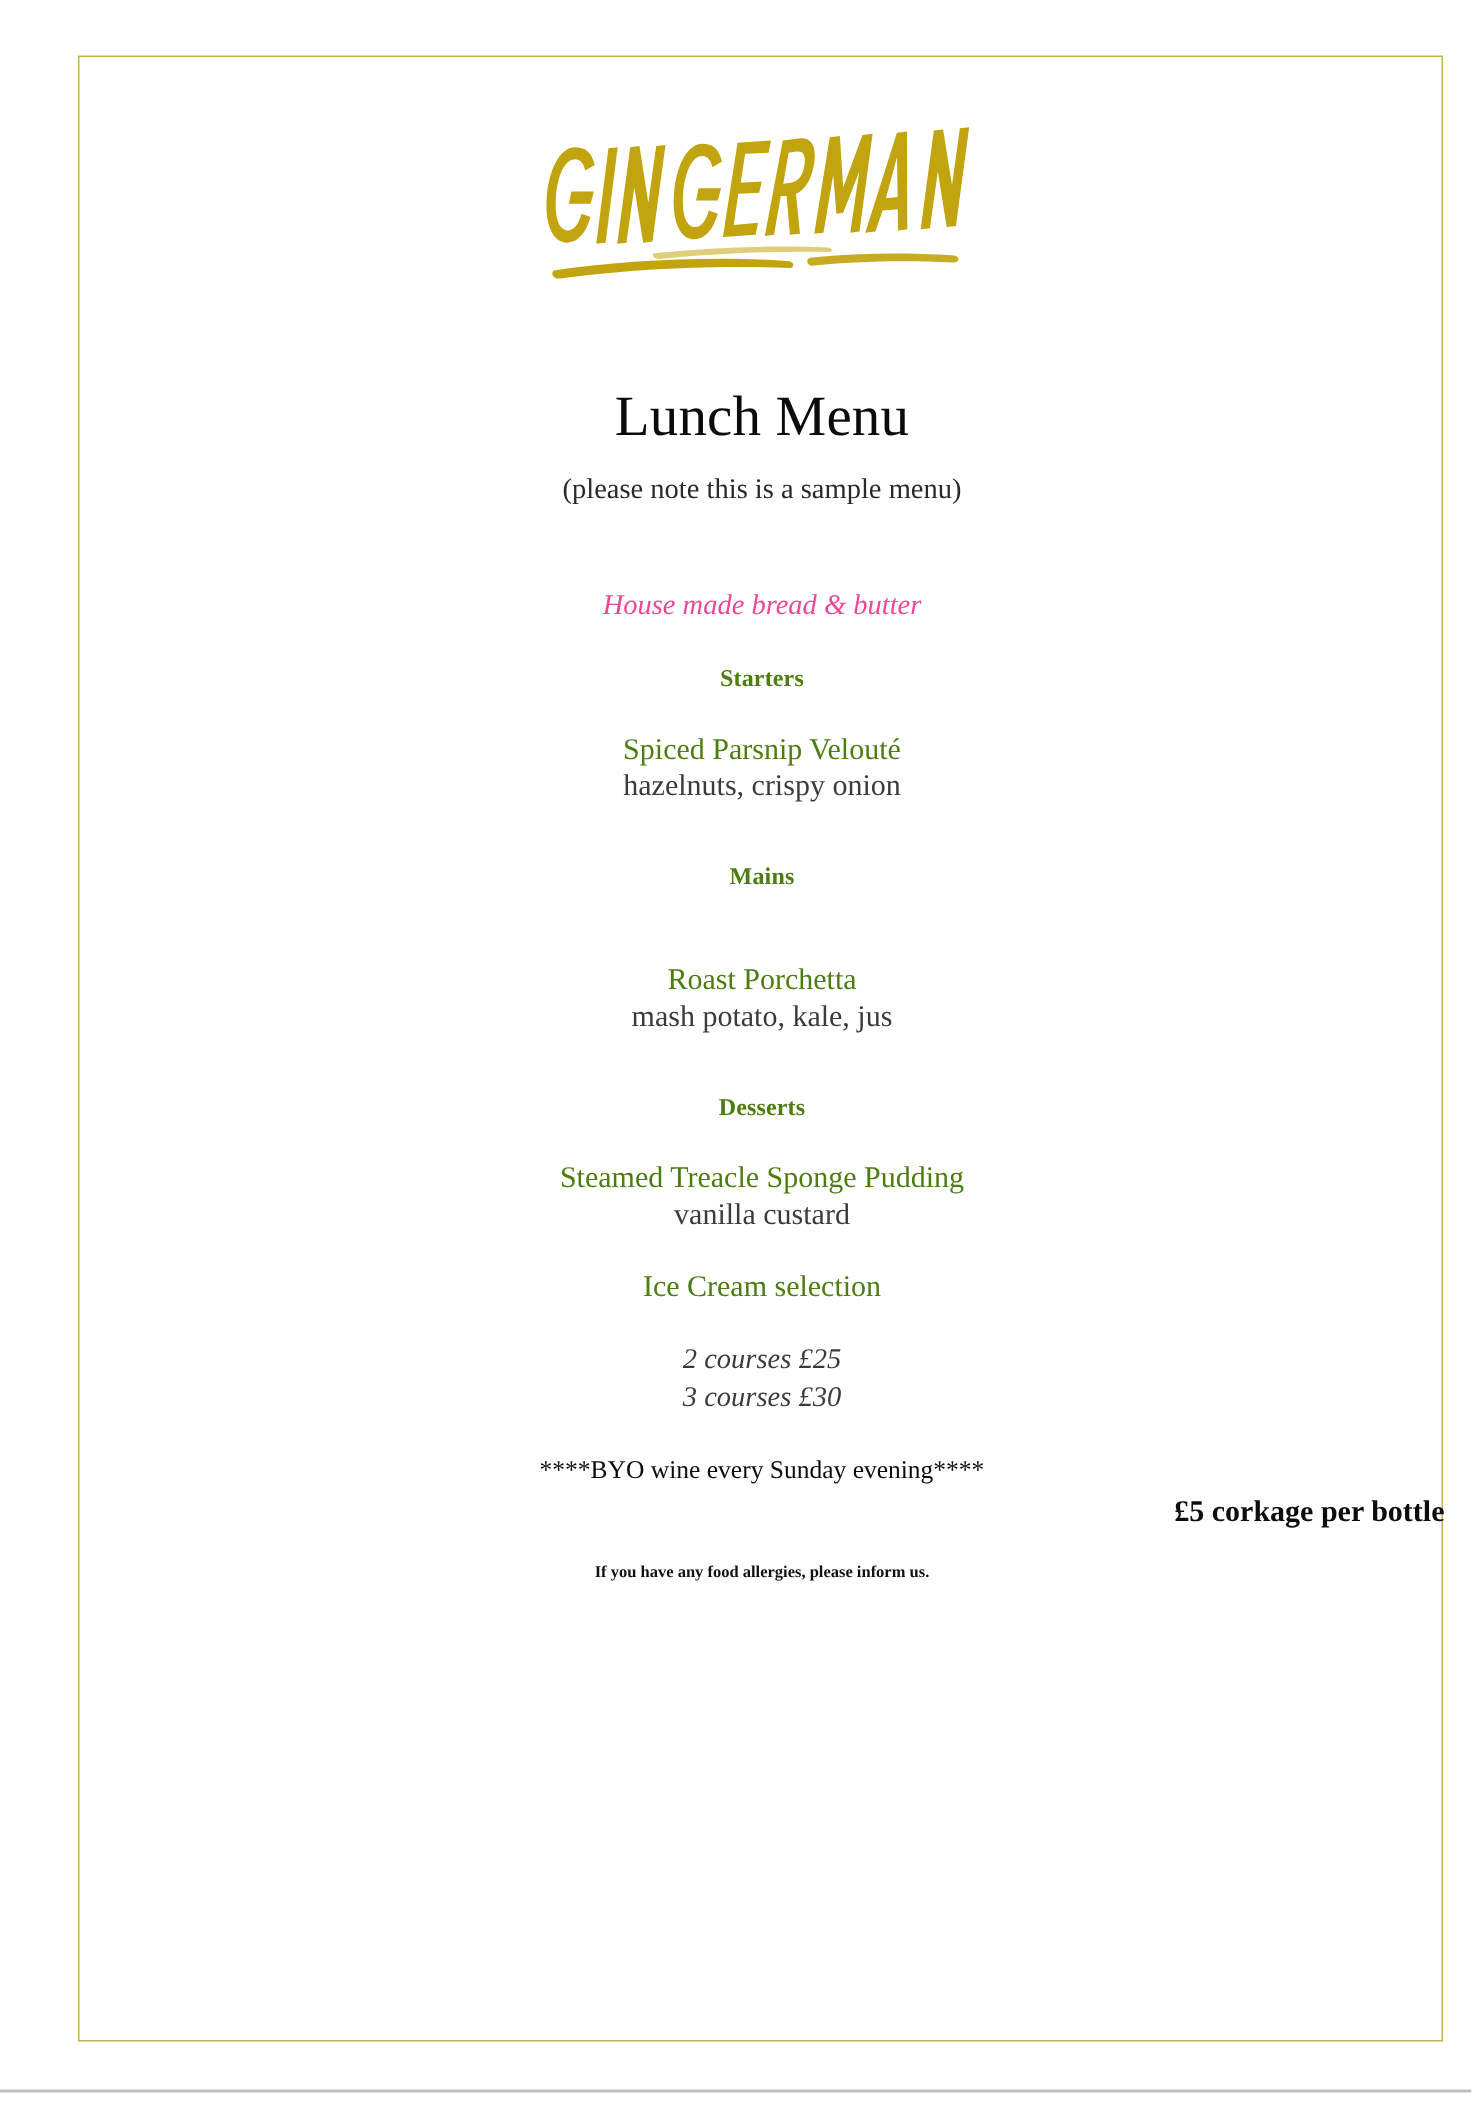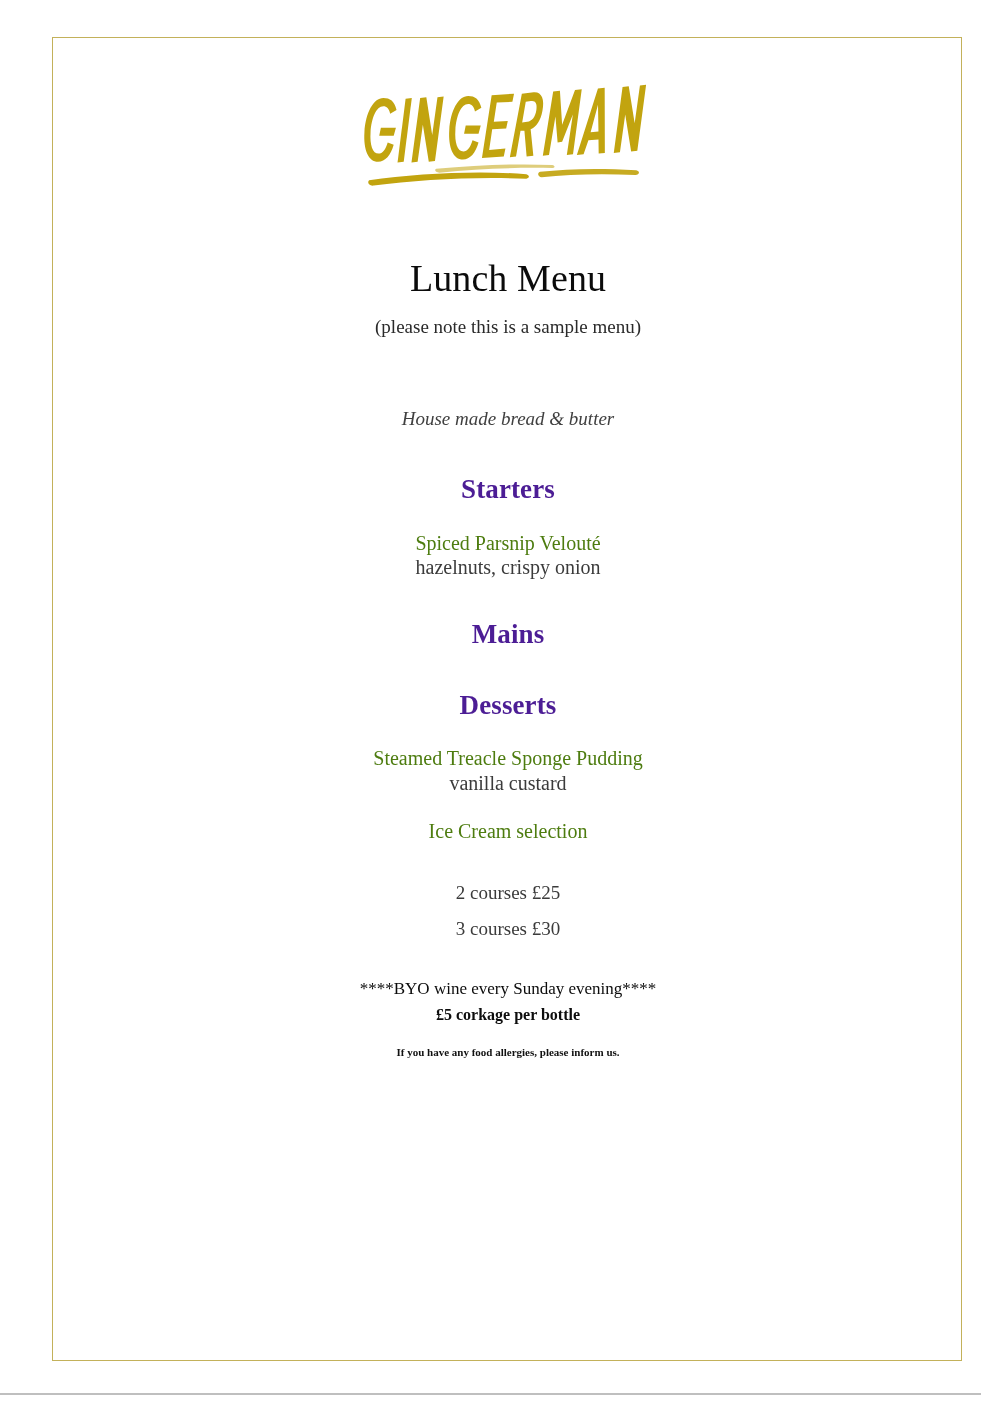--- a/index.html
+++ b/index.html
@@ -86,35 +86,35 @@
   }
   #menu-subtitle {
     margin: 0;
     padding-top: 16px;
     font-size: 19px;
     color: #2a2a2a;
     line-height: 1.2;
   }
 
   .intro-line {
-    margin: 16px;
+    margin: 1px;
     padding-top: 53px;
     font-style: italic;
     font-size: 19px;
-    color: #404040;
+    color: #ec4899;
   }
 
   .section {
     margin: 0;
   }
   .section-heading {
     margin: 0;
-    font-size: 27px;
+    font-size: 16px;
     font-weight: bold;
-    color: #4c1d95;
+    color: #4d7c0f;
     letter-spacing: 0.1px;
   }
   #section-starters  .section-heading { padding-top: 28px; }
   #section-mains     .section-heading { padding-top: 40px; }
   #section-desserts  .section-heading { padding-top: 40px; }
 
   .dish {
     margin: 0;
   }
   .dish-name {
@@ -133,41 +133,43 @@
   .dish.next-dish  .dish-name { padding-top: 47px; }
 
   #section-desserts .dish.first-dish .dish-name { padding-top: 25px; }
   #section-desserts .dish.next-dish  .dish-name { padding-top: 24px; }
 
   
   #pricing {
     padding-top: 25px;
   }
   .price-line {
-    margin: 12px;
+    margin: 0;
     font-size: 19px;
     color: #3b3b3b;
     line-height: 1.28;
+    font-style: italic;
   }
 
   
   #byo-promo {
     margin: 0;
     padding-top: 26px;
     font-size: 17px;
     color: #0b0b0b;
     line-height: 1.15;
   }
   #corkage-note {
     margin: 0;
     padding-top: 6px;
-    font-size: 16px;
+    font-size: 20px;
     font-weight: bold;
     color: #0d0d0d;
     line-height: 1.2;
+    text-align: right;
   }
   #allergy-note {
     margin: 0;
     padding-top: 22px;
     font-size: 11px;
     font-weight: bold;
     color: #111111;
     line-height: 1.2;
   }
 </style>
@@ -205,20 +207,24 @@
         <p class="intro-line">House made bread &amp; butter</p>
         <section class="section" id="section-starters">
           <h2 class="section-heading">Starters</h2>
           <div class="dish first-dish">
             <p class="dish-name">Spiced Parsnip Velouté</p>
             <p class="dish-desc">hazelnuts, crispy onion</p>
           </div>
         </section>
         <section class="section" id="section-mains">
           <h2 class="section-heading">Mains</h2>
+          <div class="dish next-dish">
+            <p class="dish-name">Roast Porchetta</p>
+            <p class="dish-desc">mash potato, kale, jus</p>
+          </div>
         </section>
         <section class="section" id="section-desserts">
           <h2 class="section-heading">Desserts</h2>
           <div class="dish first-dish">
             <p class="dish-name">Steamed Treacle Sponge Pudding</p>
             <p class="dish-desc">vanilla custard</p>
           </div>
           <div class="dish next-dish">
             <p class="dish-name">Ice Cream selection</p>
           </div>

